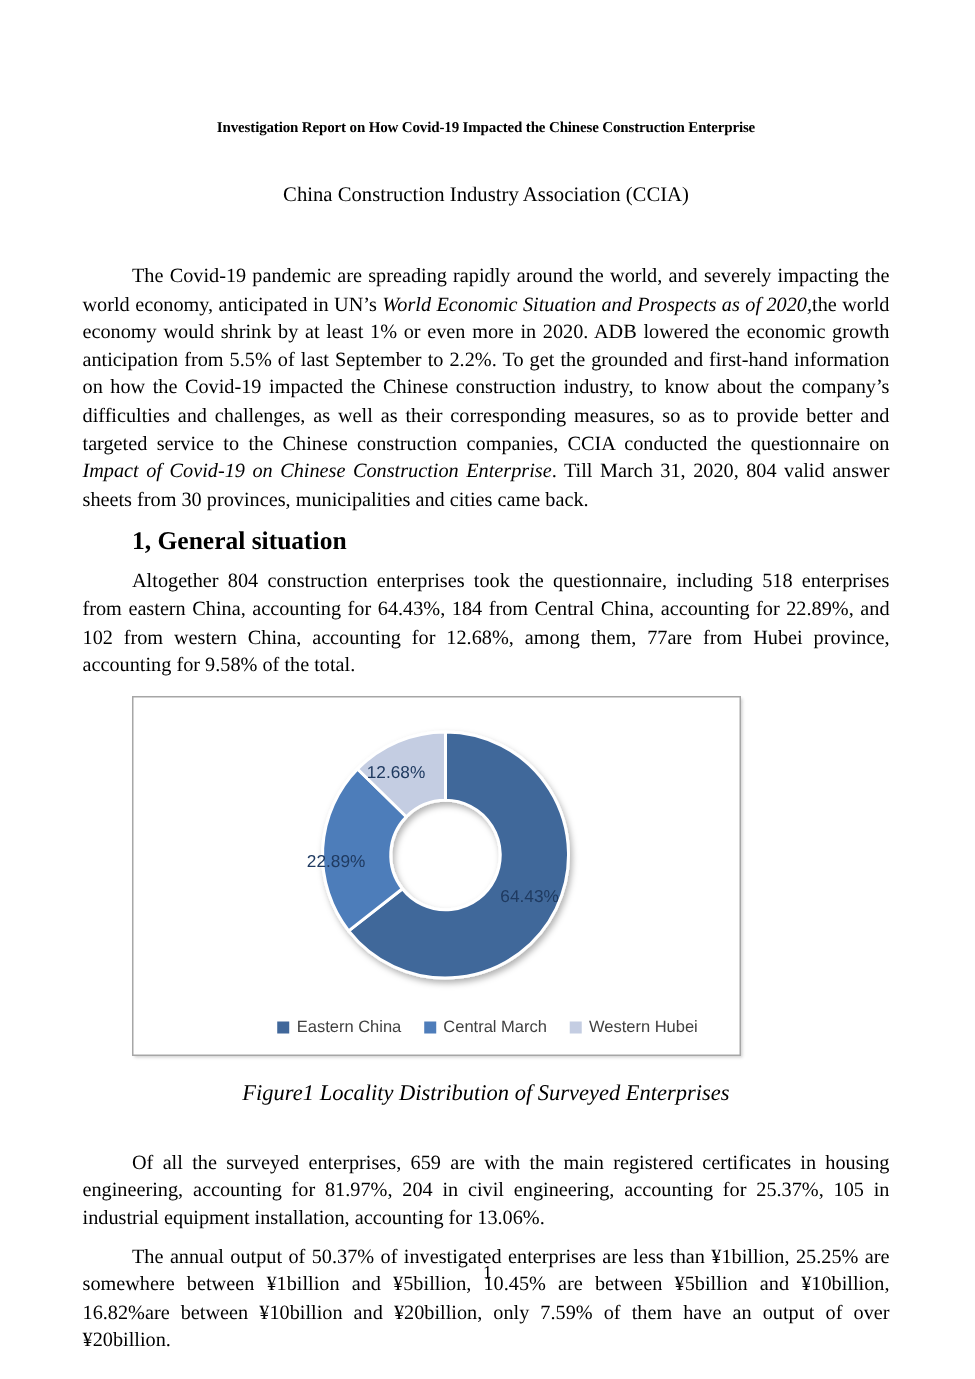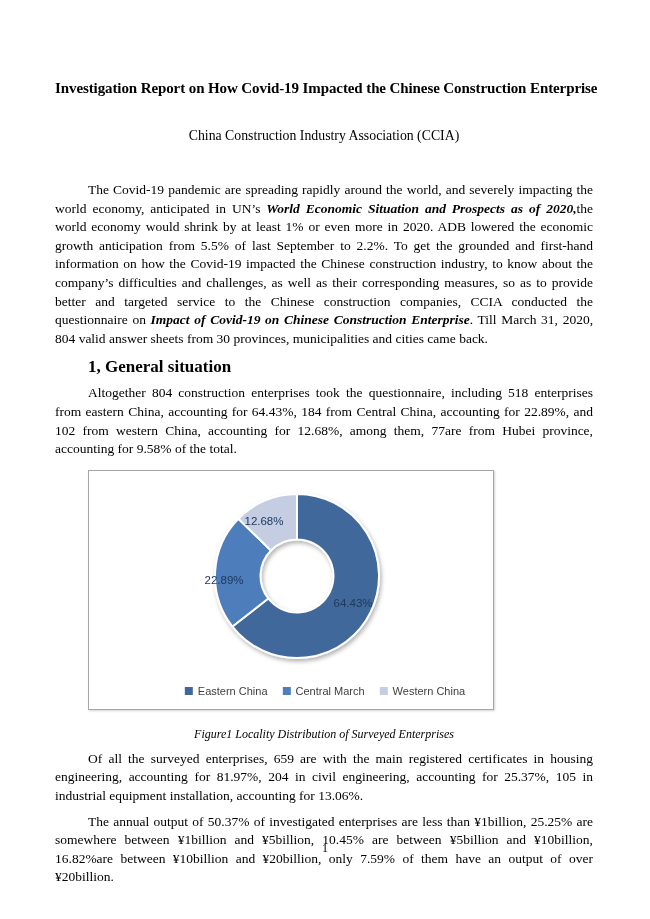--- a/index.html
+++ b/index.html
@@ -3,30 +3,30 @@
 <meta charset="utf-8">
 <style>
   html, body { margin:0; padding:0; }
   body {
     width:650px; height:919px; background:#ffffff; overflow:hidden;
     font-family:"Liberation Serif", serif; color:#000; position:relative;
   }
   .page { position:absolute; inset:0; padding:80px 57px 0 55px; box-sizing:border-box; }
 
   .doc-title {
-    font-size:15px; font-weight:bold; text-align:center; margin:0;
+    font-size:10px; font-weight:bold; text-align:center; margin:0;
     white-space:nowrap; letter-spacing:-0.1px;
   }
   .doc-subtitle { text-align:center; font-size:13.8px; margin-top:31px; }
 
   .body-para {
     font-size:13.5px; line-height:18.6px; text-align:justify;
     text-indent:33px; margin:0;
   }
-  .bi { font-weight:bold; font-style:italic; }
+  .bi { font-weight:normal; font-style:italic; }
   #para-intro { margin-top:37px; }
   .section-heading { font-size:17px; font-weight:bold; margin:9px 0 0 33px; }
   #para-general { margin-top:7px; }
 
   .chart-frame {
     margin:11px 0 0 33px; width:404px; height:238px;
     border:1px solid #a6a6a6; position:relative; background:#fff;
     box-shadow:1px 1px 2px rgba(0,0,0,0.18); box-sizing:content-box;
   }
   #donut-svg { position:absolute; left:0; top:0; }
@@ -36,23 +36,23 @@
   .legend {
     position:absolute; bottom:12px; left:50%;
     transform:translateX(calc(-50% + 34px));
     display:flex; gap:15px; align-items:center; white-space:nowrap;
     font-family:"Liberation Sans", sans-serif; font-size:11px; color:#404040;
   }
   .legend-item { display:flex; align-items:center; }
   .swatch { width:8px; height:8px; display:inline-block; margin-right:5px; background:#888; }
 
   .figure-caption {
-    text-align:center; font-style:italic; font-size:12px; margin-top:17px;
+    text-align:center; font-style:italic; font-size:15px; margin-top:17px;
   }
-  #para-certs { margin-top:8px; }
+  #para-certs { margin-top:28px; }
   #para-output { margin-top:7px; }
 
   .page-number {
     position:absolute; top:841px; left:0; width:650px; text-align:center;
     font-size:12px;
   }
 </style>
 </head>
 <body>
 
@@ -89,21 +89,21 @@
       <span class="legend-item">
         <span class="swatch" style="background: rgb(64, 103, 154);"></span>
         <span class="legend-label">Eastern China</span>
       </span>
       <span class="legend-item">
         <span class="swatch" style="background: rgb(78, 125, 186);"></span>
         <span class="legend-label">Central March</span>
       </span>
       <span class="legend-item">
         <span class="swatch" style="background: rgb(196, 205, 226);"></span>
-        <span class="legend-label">Western China</span>
+        <span class="legend-label">Western Hubei</span>
       </span>
     </div>
   </figure>
 
   <div class="figure-caption">Figure1 Locality Distribution of Surveyed Enterprises</div>
 
   <p class="body-para" id="para-certs">Of all the surveyed enterprises, 659 are with the main registered certificates in housing engineering, accounting for 81.97%, 204 in civil engineering, accounting for 25.37%, 105 in industrial equipment installation, accounting for 13.06%.</p>
 
   <p class="body-para" id="para-output">The annual output of 50.37% of investigated enterprises are less than ¥1billion, 25.25% are somewhere between ¥1billion and ¥5billion, 10.45% are between ¥5billion and ¥10billion, 16.82%are between ¥10billion and ¥20billion, only 7.59% of them have an output of over ¥20billion.</p>
 

